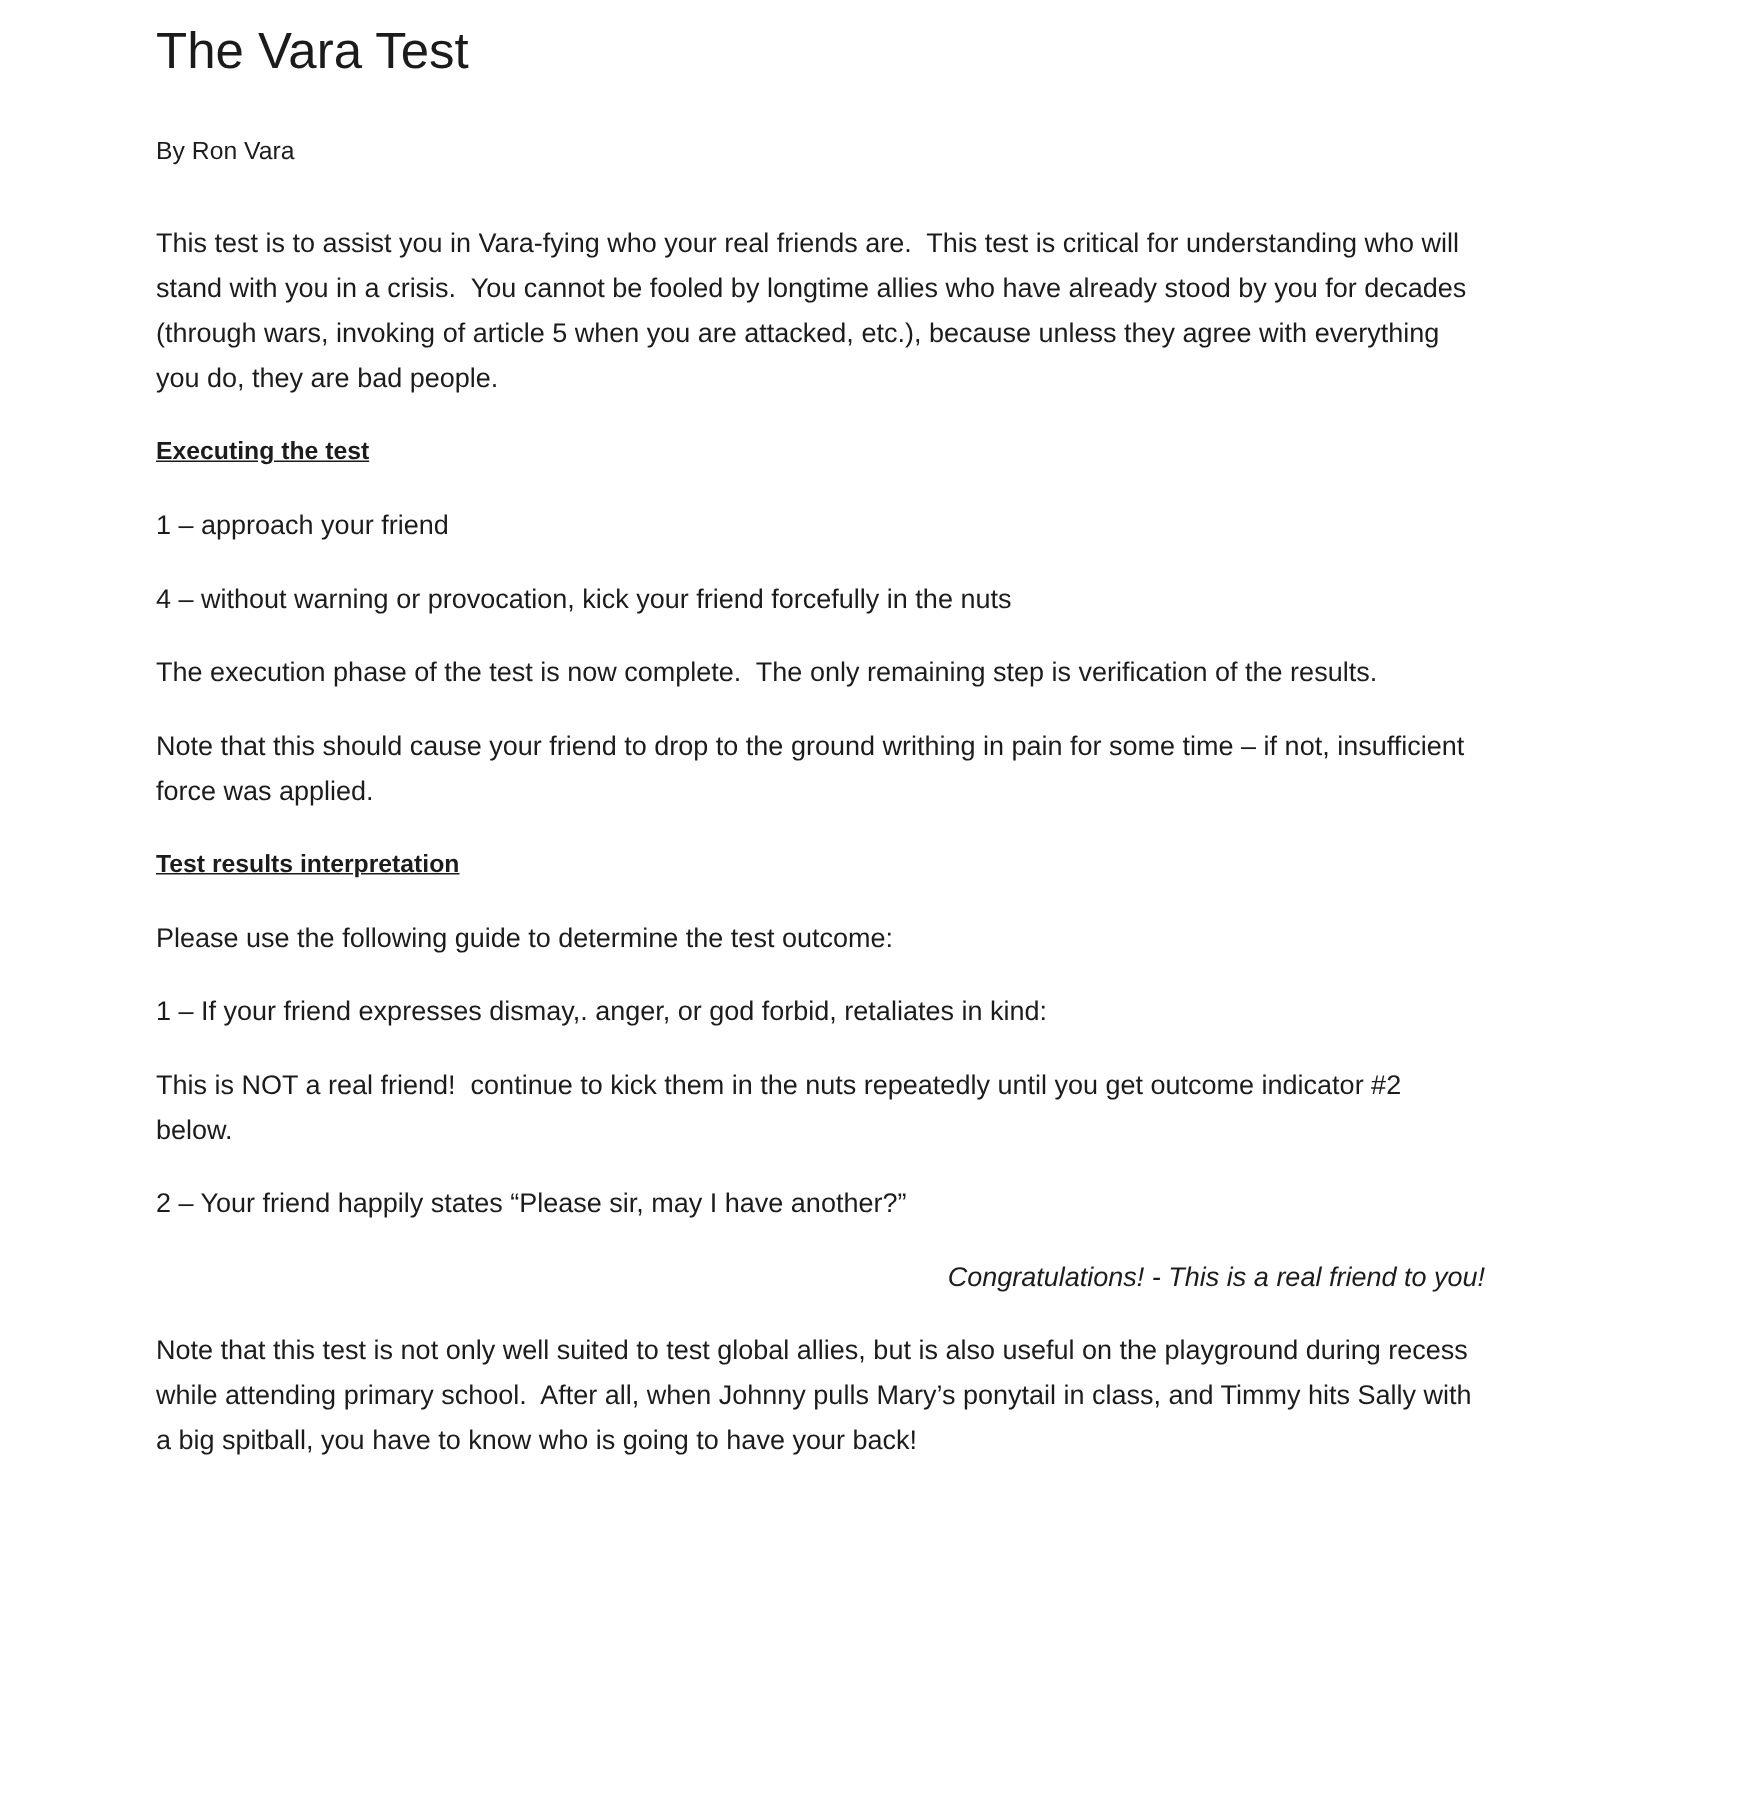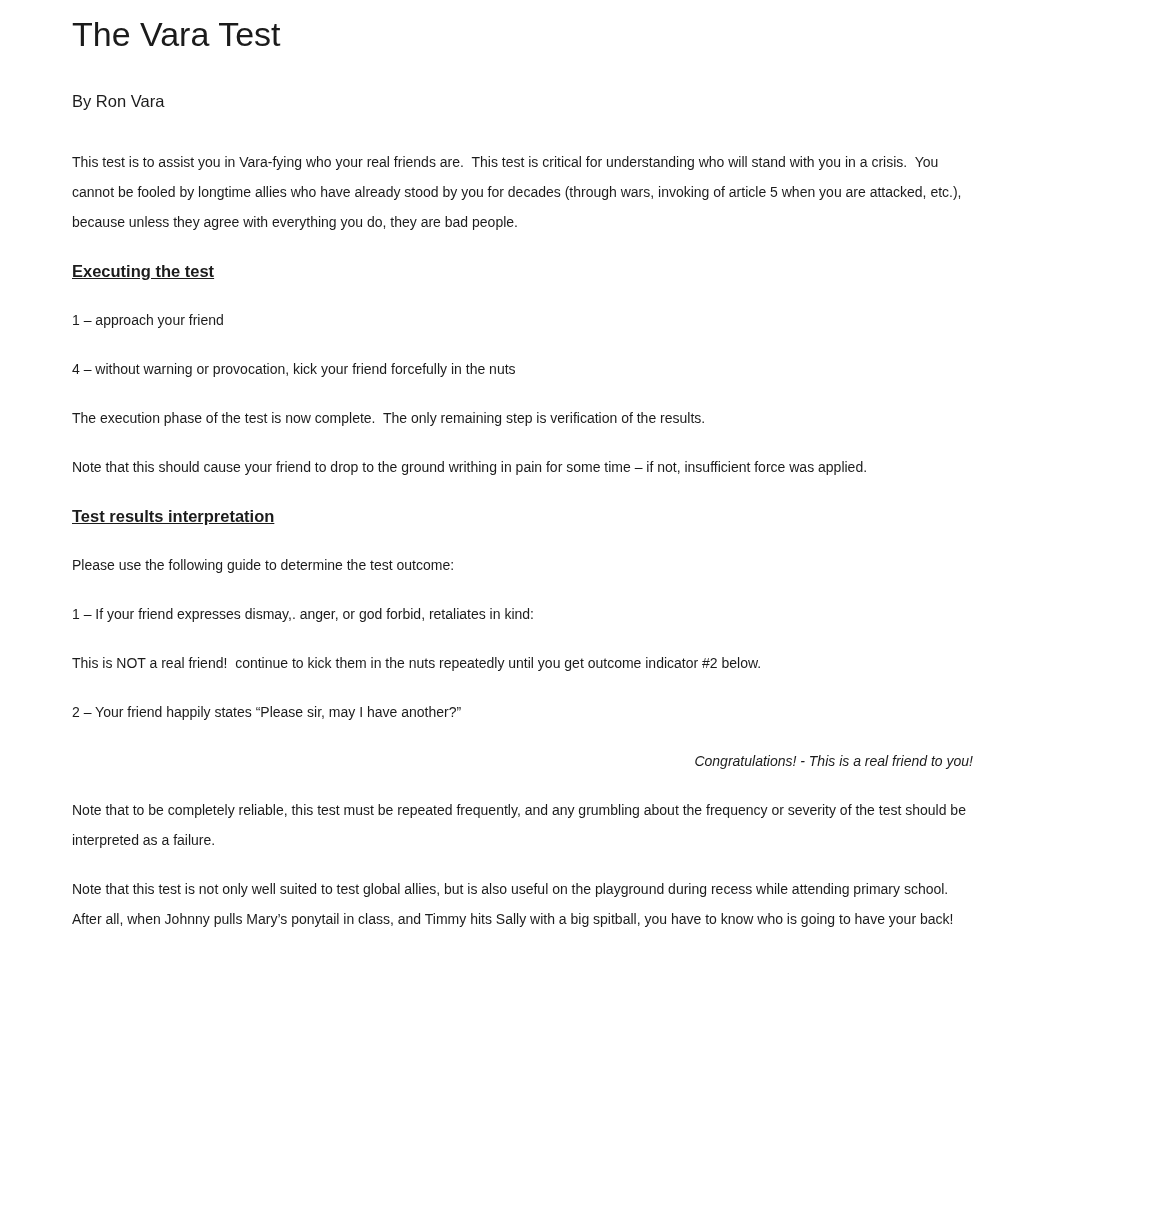--- a/index.html
+++ b/index.html
@@ -6,21 +6,21 @@
     margin: 0;
     padding: 0;
     background: #ffffff;
   }
   .page {
     position: relative;
     width: 1176px;
     height: 1212px;
     box-sizing: border-box;
     background: #ffffff;
-    padding: 12px 0 0 72px;
+    padding: 12px 0 0 104px;
     overflow: hidden;
     font-family: "Liberation Sans", "DejaVu Sans", sans-serif;
     color: #1c1c1c;
   }
   .content {
     width: 902px;
   }
   .doc-title {
     font-size: 34px;
     font-weight: 400;
@@ -37,23 +37,23 @@
   }
   .section-heading {
     font-size: 16.5px;
     font-weight: 700;
     line-height: 30px;
     margin: 0 0 19px 0;
     text-decoration: underline;
     white-space: pre-wrap;
   }
   .para {
-    font-size: 14px;
+    font-size: 18px;
     line-height: 30px;
-    margin: 0 1px 19px 0;
+    margin: 0 16px 19px 0;
     white-space: pre-wrap;
   }
   .para.italic {
     font-style: italic;
     text-align: right;
   }
 </style>
 </head>
 <body>
 
@@ -84,18 +84,17 @@
     <p class="para">Please use the following guide to determine the test outcome:</p>
 
     <p class="para">1 – If your friend expresses dismay,. anger, or god forbid, retaliates in kind:</p>
 
     <p class="para">This is NOT a real friend!  continue to kick them in the nuts repeatedly until you get outcome indicator #2 below.</p>
 
     <p class="para">2 – Your friend happily states “Please sir, may I have another?”</p>
 
     <p class="para italic">Congratulations! - This is a real friend to you!</p>
 
-    <p class="para">Note that to be completely reliable, this test must be repeated frequently, and any grumbling about the frequency or severity of the test should be interpreted as a failure.</p>
 
     <p class="para">Note that this test is not only well suited to test global allies, but is also useful on the playground during recess while attending primary school.  After all, when Johnny pulls Mary’s ponytail in class, and Timmy hits Sally with a big spitball, you have to know who is going to have your back!</p>
 
   </div>
 </div>
 
 </body></html>

